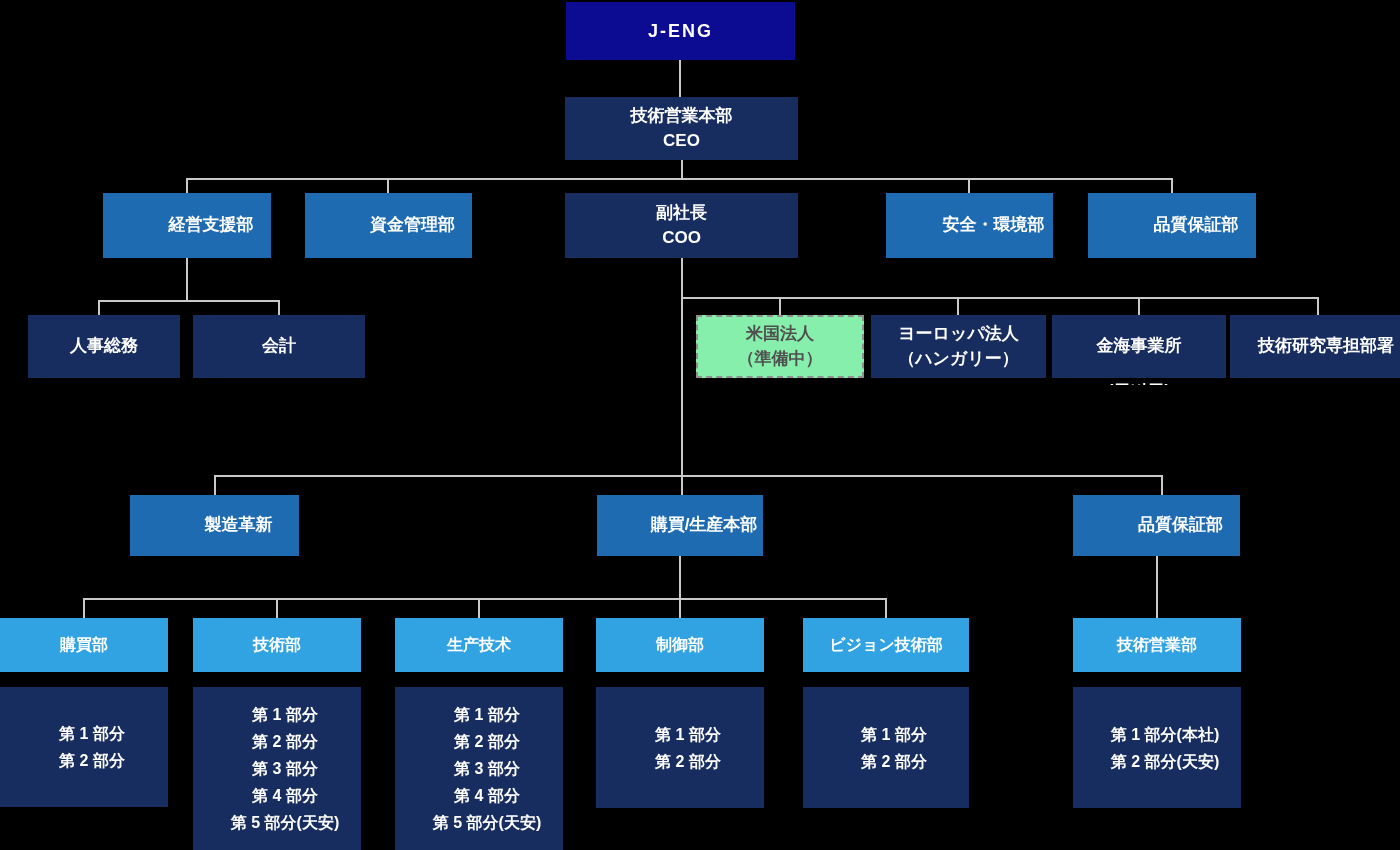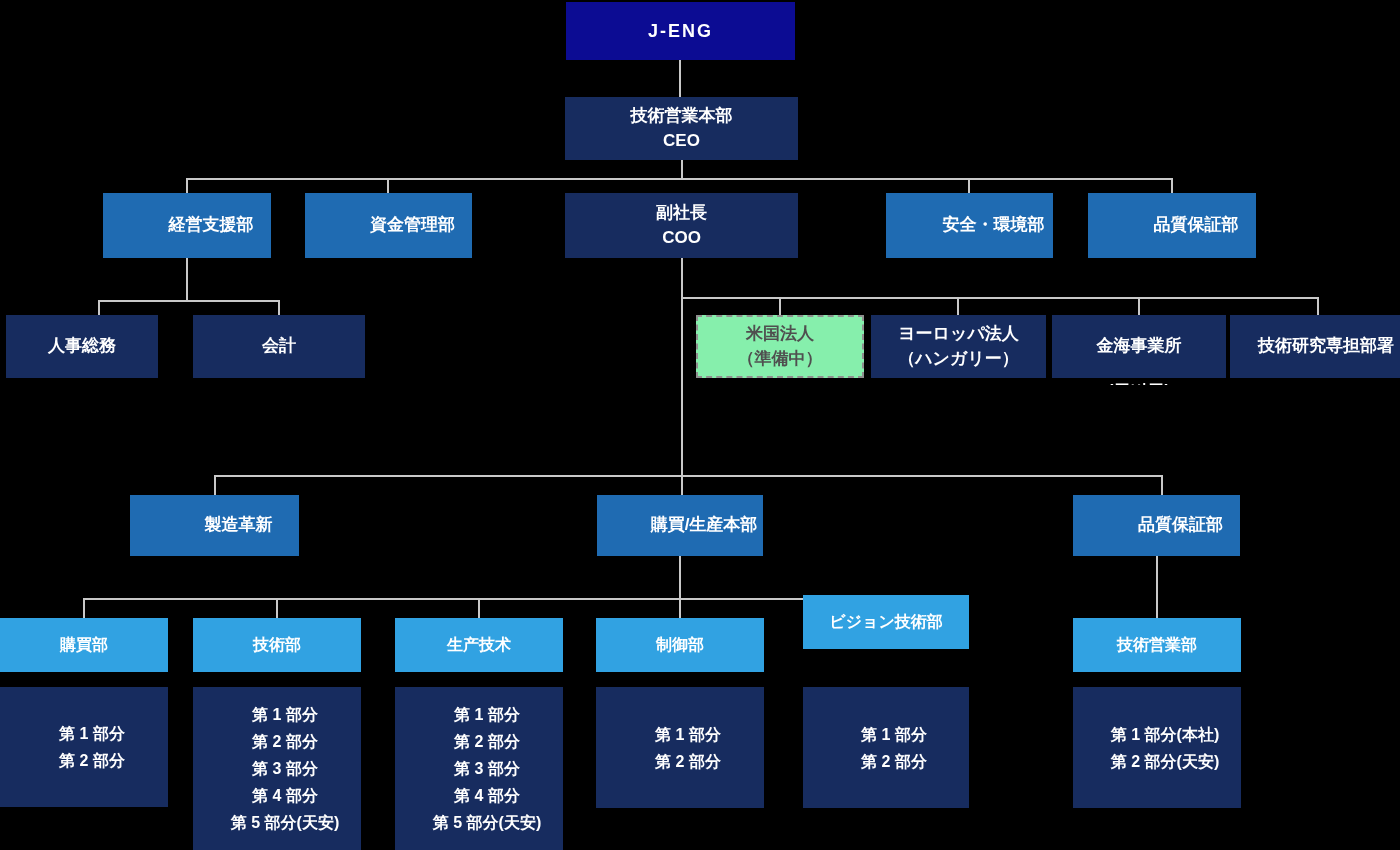--- a/index.html
+++ b/index.html
@@ -70,42 +70,42 @@
   <div class="box navy" style="left:565px;top:97px;width:233px;height:63px">技術営業本部
 CEO</div>
 
   <div class="box mid" style="left:103px;top:193px;width:168px;height:65px">経営支援部</div>
   <div class="box mid" style="left:305px;top:193px;width:167px;height:65px">資金管理部</div>
   <div class="box navy" style="left:565px;top:193px;width:233px;height:65px">副社長
 COO</div>
   <div class="box mid" style="left:886px;top:193px;width:167px;height:65px">安全・環境部</div>
   <div class="box mid" style="left:1088px;top:193px;width:168px;height:65px">品質保証部</div>
 
-  <div class="box navy" style="left:6px;top:315px;width:152px;height:63px">人事総務</div>
+  <div class="box navy" style="left:28px;top:315px;width:152px;height:63px">人事総務</div>
   <div class="box navy" style="left:193px;top:315px;width:172px;height:63px">会計</div>
 
   <div class="box gray" style="left:696px;top:315px;width:168px;height:63px">米国法人
 （準備中）</div>
   <div class="box navy" style="left:871px;top:315px;width:175px;height:63px">ヨーロッパ法人
 （ハンガリー）</div>
   <div class="box navy" style="left:1052px;top:315px;width:174px;height:63px">金海事業所</div>
   <div class="note-clip" style="left:1052px;top:377px">
       <span>(준비중)</span>
     </div>
   <div class="box navy" style="left:1230px;top:315px;width:192px;height:63px">技術研究専担部署</div>
 
   <div class="box mid" style="left:130px;top:495px;width:169px;height:61px">製造革新</div>
   <div class="box mid" style="left:597px;top:495px;width:166px;height:61px">購買/生産本部</div>
   <div class="box mid" style="left:1073px;top:495px;width:167px;height:61px">品質保証部</div>
 
   <div class="box light" style="left:0px;top:618px;width:168px;height:54px">購買部</div>
   <div class="box light" style="left:193px;top:618px;width:168px;height:54px">技術部</div>
   <div class="box light" style="left:395px;top:618px;width:168px;height:54px">生产技术</div>
   <div class="box light" style="left:596px;top:618px;width:168px;height:54px">制御部</div>
-  <div class="box light" style="left:803px;top:595px;width:166px;height:54px">ビジョン技術部</div>
+  <div class="box light" style="left:803px;top:618px;width:166px;height:54px">ビジョン技術部</div>
   <div class="box light" style="left:1073px;top:618px;width:168px;height:54px">技術営業部</div>
 
   <div class="box navy list" style="left:0px;top:687px;width:168px;height:120px">第 1 部分
 第 2 部分</div>
   <div class="box navy list" style="left:193px;top:687px;width:168px;height:163px">第 1 部分
 第 2 部分
 第 3 部分
 第 4 部分
 第 5 部分(天安)</div>
   <div class="box navy list" style="left:395px;top:687px;width:168px;height:163px">第 1 部分

